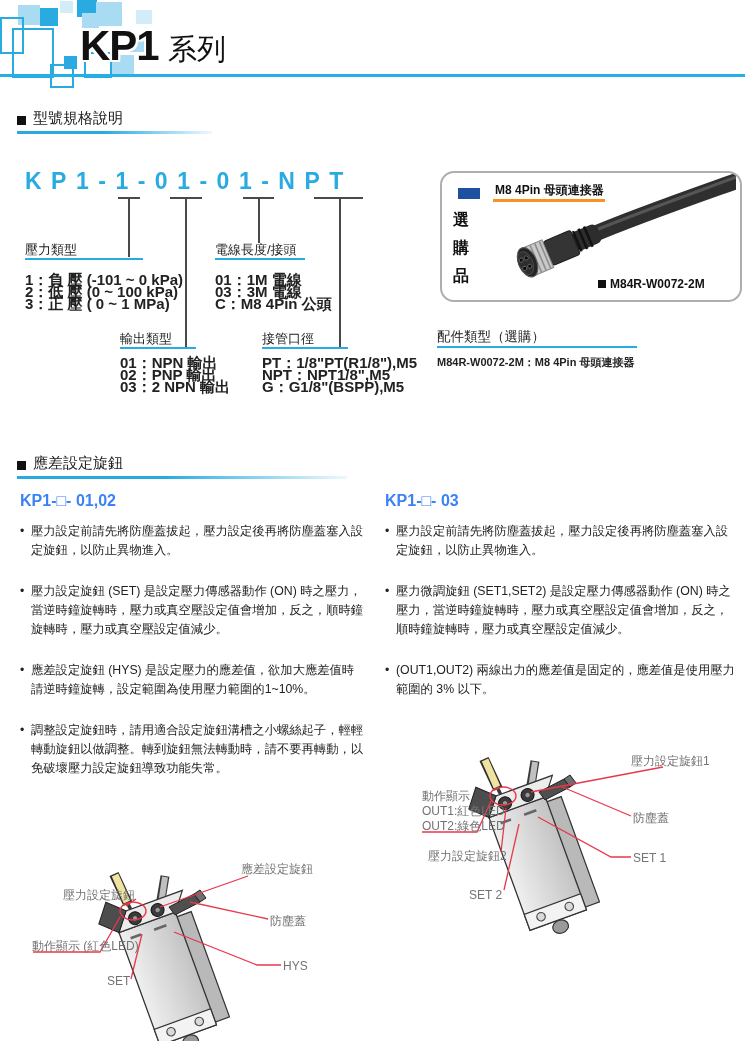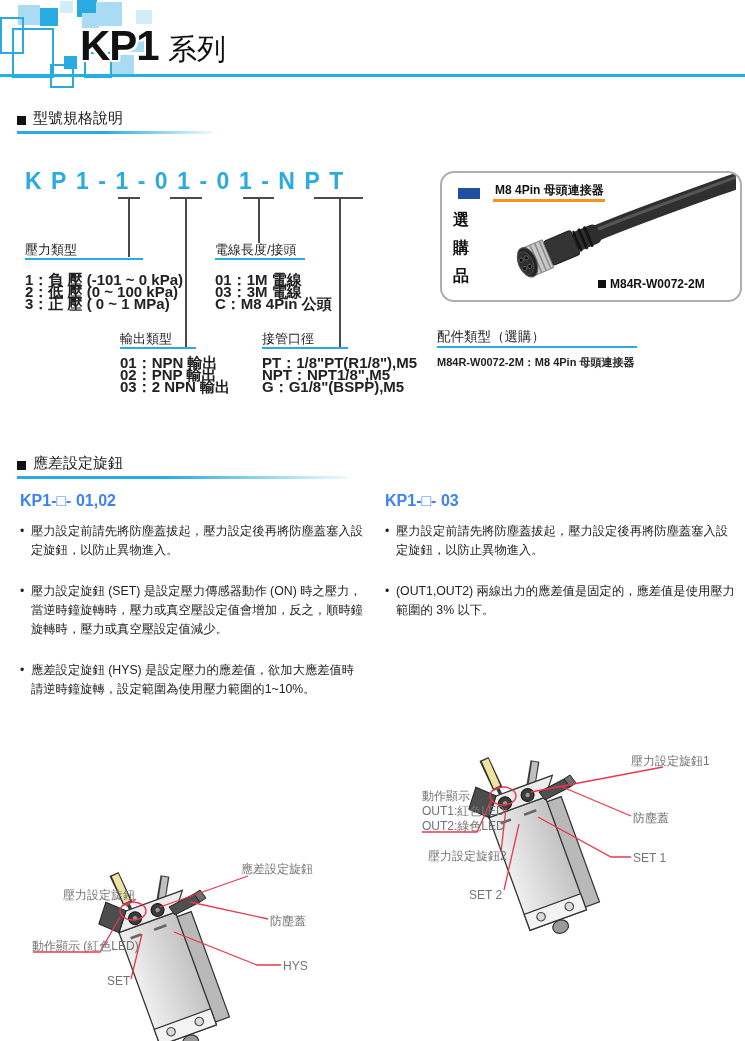--- a/index.html
+++ b/index.html
@@ -196,25 +196,27 @@
 
   <div class="sec-sq" style="left:17px;top:461px"></div>
   <div class="sec-title" style="left:33px;top:454px">應差設定旋鈕</div>
   <div class="sec-underline" style="left:17px;top:476px;width:330px"></div>
 
   <div class="col-heading" style="left:20px;top:492px">KP1-□- 01,02</div>
   <div class="col" style="left:20px;top:522px;width:346px">
     <p>壓力設定前請先將防塵蓋拔起，壓力設定後再將防塵蓋塞入設定旋鈕，以防止異物進入。</p>
     <p>壓力設定旋鈕 (SET) 是設定壓力傳感器動作 (ON) 時之壓力，當逆時鐘旋轉時，壓力或真空壓設定值會增加，反之，順時鐘旋轉時，壓力或真空壓設定值減少。</p>
     <p>應差設定旋鈕 (HYS) 是設定壓力的應差值，欲加大應差值時請逆時鐘旋轉，設定範圍為使用壓力範圍的1~10%。</p>
+    <p>調整設定旋鈕時，請用適合設定旋鈕溝槽之小螺絲起子，輕輕轉動旋鈕以做調整。轉到旋鈕無法轉動時，請不要再轉動，以免破壞壓力設定旋鈕導致功能失常。</p>
   </div>
 
   <div class="col-heading" style="left:385px;top:492px">KP1-□- 03</div>
   <div class="col" style="left:385px;top:522px;width:352px">
     <p>壓力設定前請先將防塵蓋拔起，壓力設定後再將防塵蓋塞入設定旋鈕，以防止異物進入。</p>
+    <p>壓力微調旋鈕 (SET1,SET2) 是設定壓力傳感器動作 (ON) 時之壓力，當逆時鐘旋轉時，壓力或真空壓設定值會增加，反之，順時鐘旋轉時，壓力或真空壓設定值減少。</p>
     <p>(OUT1,OUT2) 兩線出力的應差值是固定的，應差值是使用壓力範圍的 3% 以下。</p>
   </div>
 
   <div class="diagram" style="left:30px;top:855px;width:320px;height:186px">
     <svg width="320" height="186" viewBox="0 0 320 186">
       <use href="#sensor-art" x="36" y="19"></use>
       <g stroke="#e8384d" stroke-width="1.3" fill="none">
         <line x1="106" y1="44" x2="96" y2="51"></line>
         <line x1="218" y1="21" x2="130" y2="52"></line>
         <line x1="238" y1="64" x2="160" y2="47"></line>

